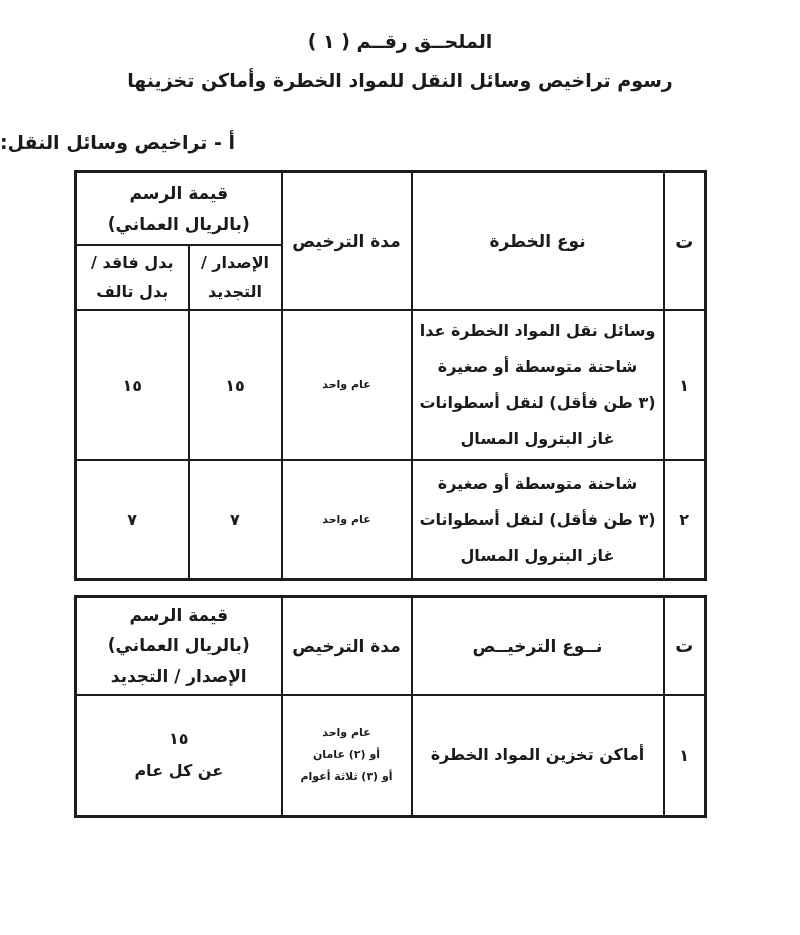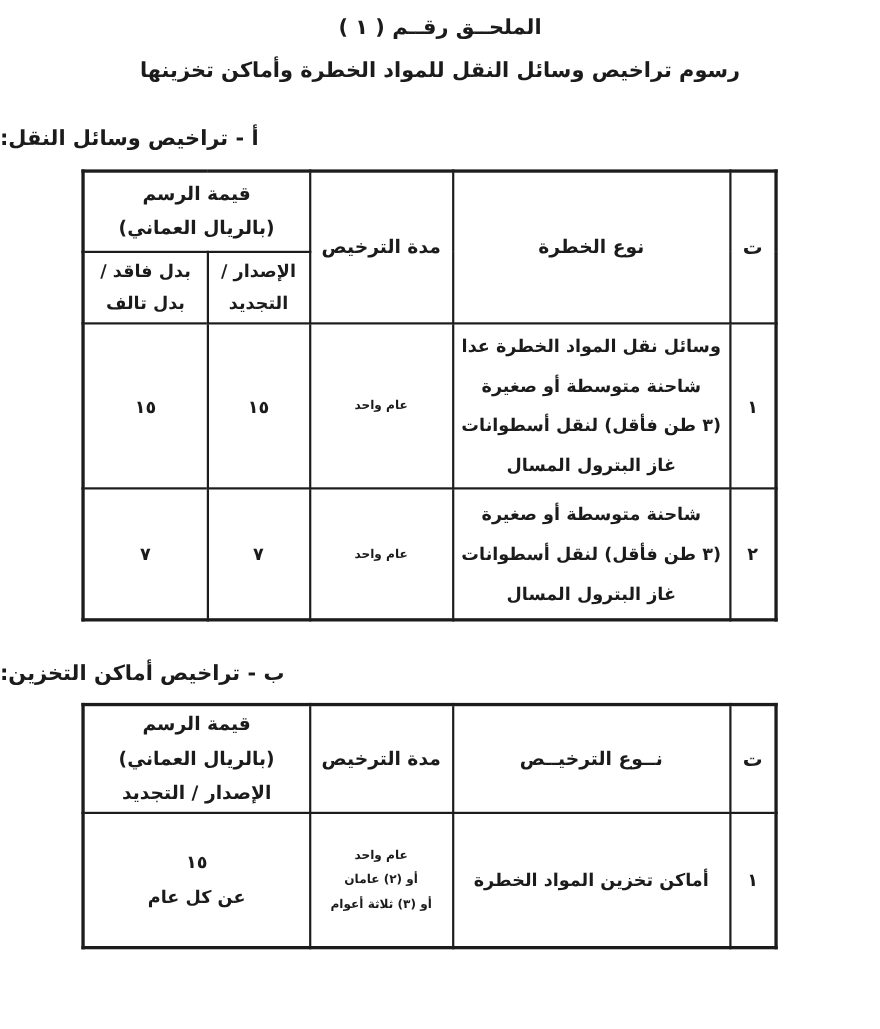--- a/index.html
+++ b/index.html
@@ -7,21 +7,21 @@
     width:800px; height:935px;
     background:#ffffff;
     color:#1b1b1b;
     font-family:"DejaVu Sans", sans-serif;
     font-weight:bold;
     overflow:hidden;
   }
   .doc { width:800px; height:935px; position:relative; }
 
   .title {
-    padding-top:12px;
+    padding-top:28px;
     text-align:center;
     direction:rtl;
     font-size:19px;
     line-height:1.4;
   }
   .subtitle {
     margin-top:12px;
     text-align:center;
     direction:rtl;
     font-size:19px;
@@ -129,21 +129,20 @@
         <td class="type-cell">شاحنة متوسطة أو صغيرة
 (٣ طن فأقل) لنقل أسطوانات
 غاز البترول المسال</td>
         <td class="dur-cell">عام واحد</td>
         <td class="num-cell">٧</td>
         <td class="num-cell">٧</td>
       </tr>
     </tbody>
   </table>
 
-  <div class="section-heading section-b">ب - تراخيص أماكن التخزين:</div>
 
   <table class="fees">
     <colgroup>
       <col class="c-serial">
         <col class="c-type">
         <col class="c-dur">
         <col class="c-fee2">
     </colgroup>
     <thead>
       <tr class="t2-h">

